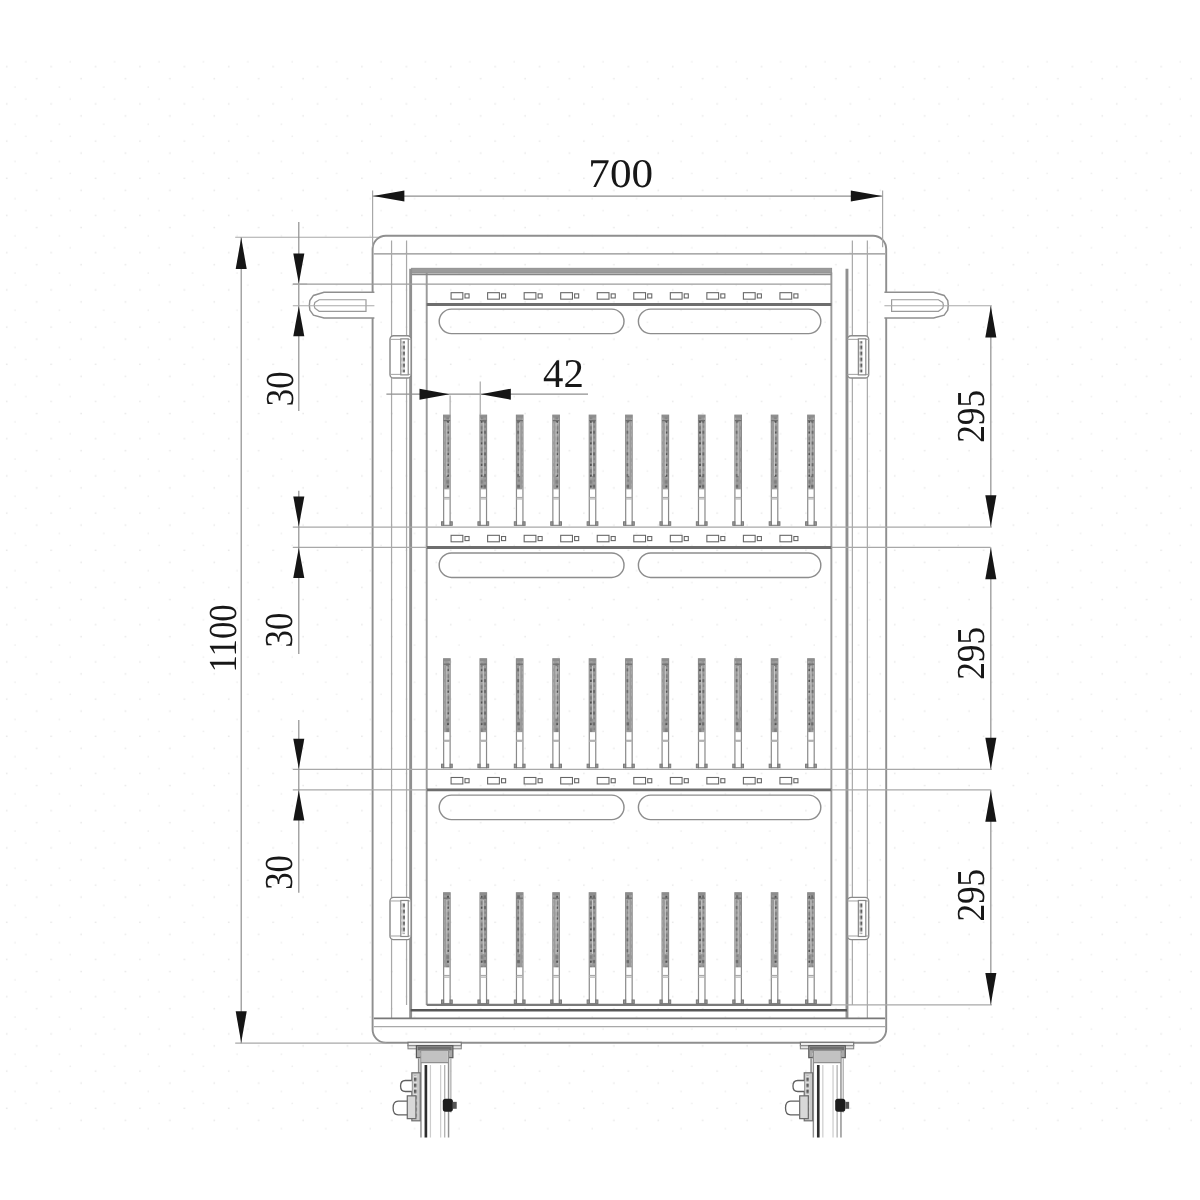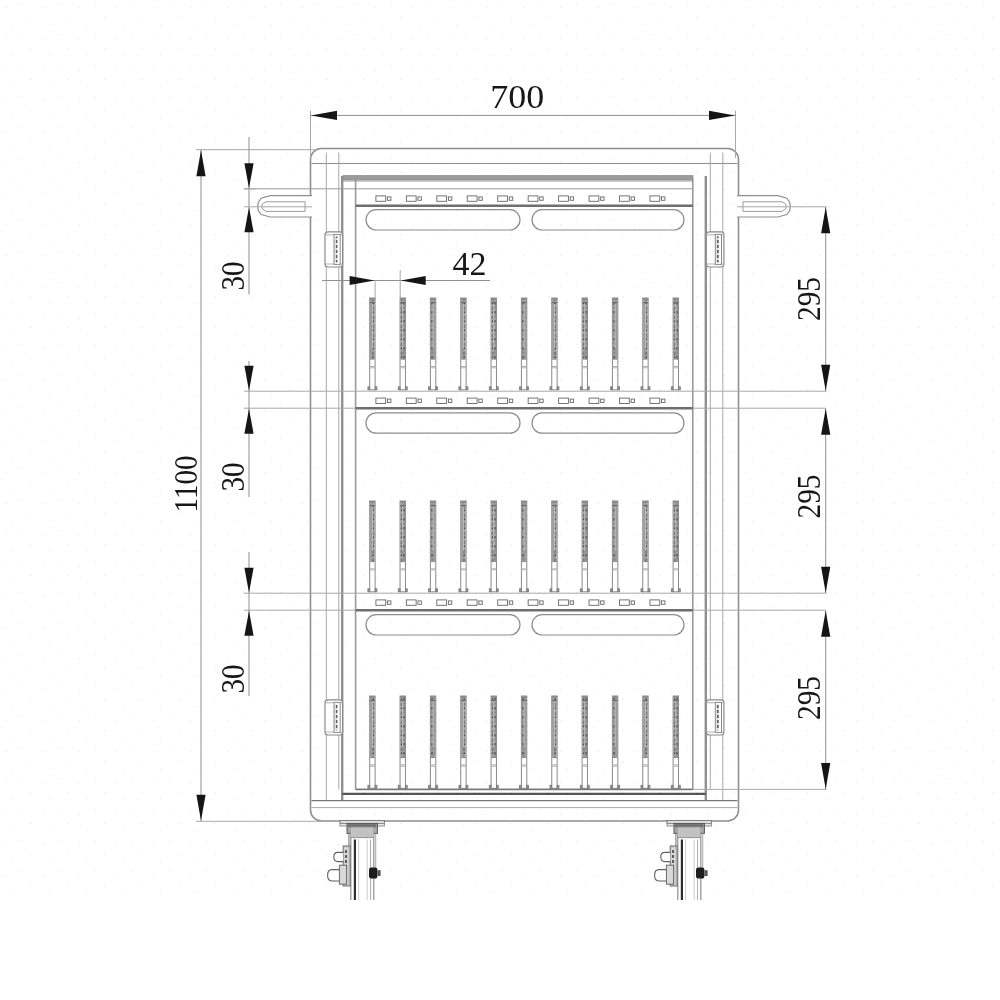--- a/index.html
+++ b/index.html
@@ -1,14 +1,14 @@
 <!DOCTYPE html>
 <html><head><meta charset="utf-8"><style>
 html,body{margin:0;padding:0;background:#ffffff;}
-#canvas{position:relative;width:1000px;height:900px;background:#ffffff;}
+#canvas{position:relative;width:1000px;height:900px;background:#ffffff;margin-top:48px;}
 </style></head><body>
 <div id="canvas">
 <svg width="1000" height="1000" viewBox="0 0 1000 1000">
 <defs>
 <pattern id="mottle" width="7" height="9" patternUnits="userSpaceOnUse">
           <rect width="7" height="9" fill="#9b9b9b"></rect>
           <rect x="1" y="1" width="2.4" height="3" fill="#7e7e7e"></rect>
           <rect x="4" y="5" width="2.2" height="2.6" fill="#6a6a6a"></rect>
           <rect x="2" y="6.5" width="1.5" height="2" fill="#b0b0b0"></rect>
           <rect x="4.5" y="0.5" width="1.8" height="2" fill="#858585"></rect>

